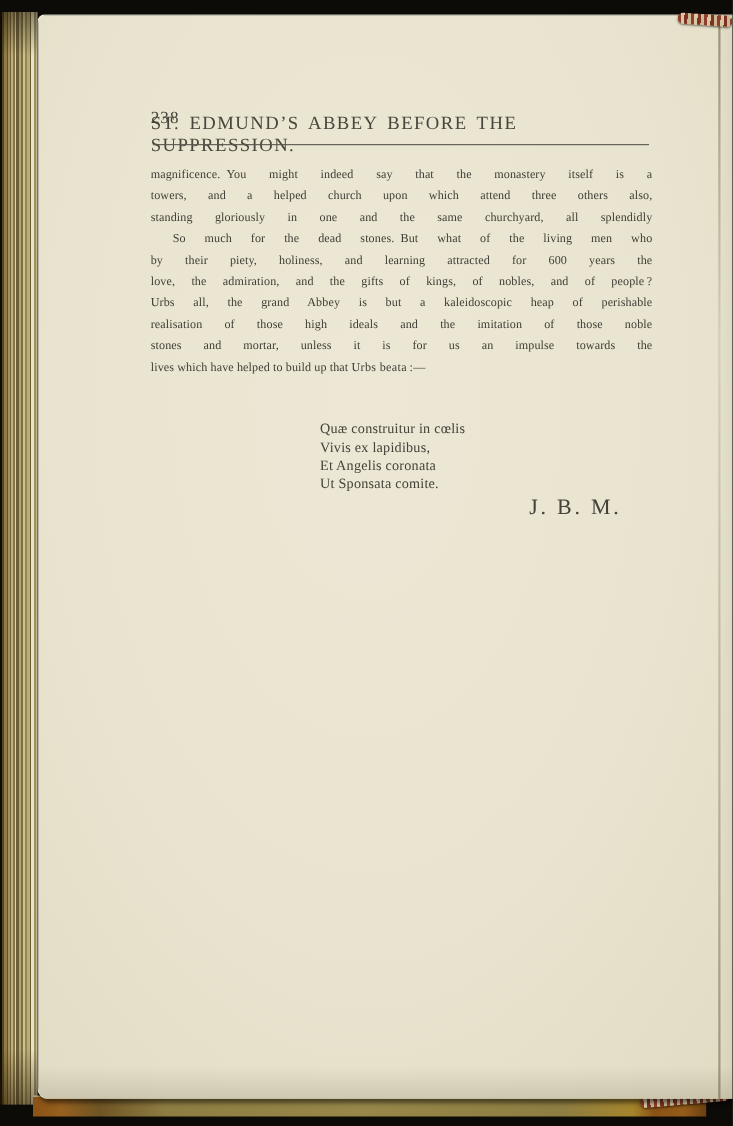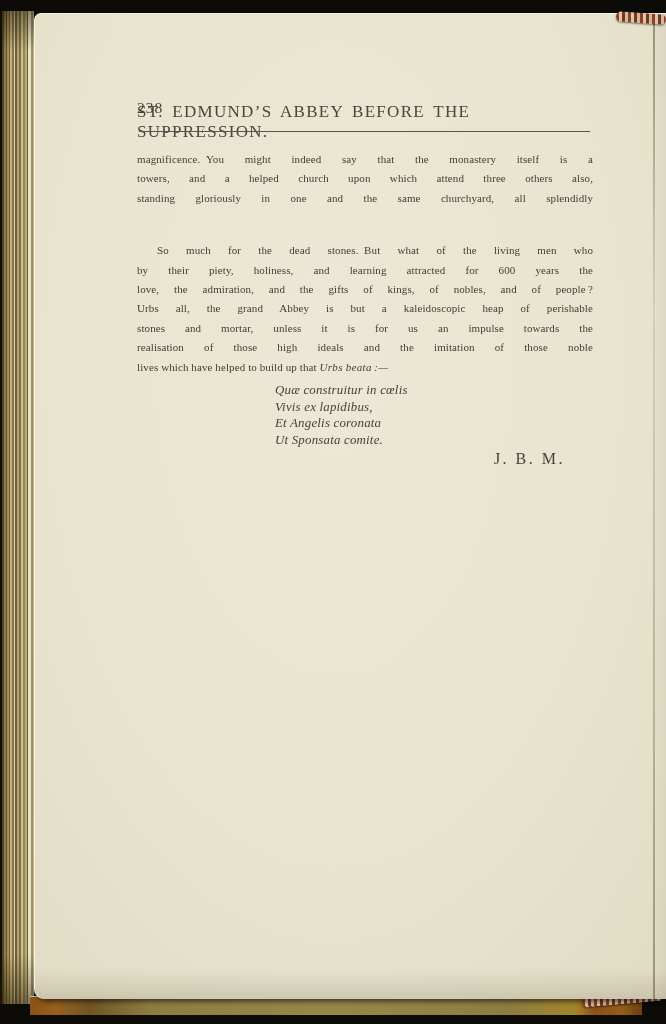--- a/index.html
+++ b/index.html
@@ -90,27 +90,27 @@
     display:block;padding-top:4px;
     font-size:17px;letter-spacing:1.3px;word-spacing:3px;color:#4a463d;
   }
   .rule{position:absolute;top:33px;left:2px;right:3px;border-top:1px solid #5a564c;}
   .bodytext{position:absolute;top:52px;left:0;right:0;}
   .line{
     font-size:11px;line-height:19.4px;letter-spacing:.1px;
     text-align:justify;text-align-last:justify;
   }
   .line.lastline{text-align-last:left;}
-  .line.indent{text-indent:20px;margin-top:33px;}
-  .it{font-style:italic;letter-spacing:.3px;}
-  .verse{position:absolute;top:284px;left:138px;font-style:italic;}
+  .line.indent{text-indent:20px;}
+  .it{letter-spacing:.3px;}
+  .verse{position:absolute;top:284px;left:154px;}
   .vline{font-size:12.9px;line-height:16.7px;letter-spacing:.2px;color:#45423a;}
   .signature{
     position:absolute;top:352px;right:28px;
-    font-size:16px;letter-spacing:2.5px;color:#45423a;
+    font-size:20px;letter-spacing:2.5px;color:#45423a;
   }
 </style>
 </head>
 <body>
 
 <div class="stage">
   <div class="page-edges"></div>
   <div class="cover-strip"></div>
   <div class="headband headband-bottom"></div>
   <div class="page">
@@ -125,22 +125,22 @@
           <div>
             <div class="line">magnificence. You might indeed say that the monastery itself is a</div>
             <div class="line">towers, and a helped church upon which attend three others also,</div>
             <div class="line">standing gloriously in one and the same churchyard, all splendidly</div>
           </div>
           <div>
             <div class="line indent">So much for the dead stones. But what of the living men who</div>
             <div class="line">by their piety, holiness, and learning attracted for 600 years the</div>
             <div class="line">love, the admiration, and the gifts of kings, of nobles, and of people ?</div>
             <div class="line">Urbs all, the grand Abbey is but a kaleidoscopic heap of perishable</div>
+            <div class="line">realisation of those high ideals and the imitation of those noble</div>
             <div class="line">stones and mortar, unless it is for us an impulse towards the</div>
-            <div class="line">realisation of those high ideals and the imitation of those noble</div>
             <div class="line lastline">lives which have helped to build up that <span class="it">Urbs beata :—</span></div>
           </div>
         </div>
       <div class="verse">
           <div class="vline">Quæ construitur in cœlis</div>
           <div class="vline">Vivis ex lapidibus,</div>
           <div class="vline">Et Angelis coronata</div>
           <div class="vline">Ut Sponsata comite.</div>
         </div>
       <div class="signature">J. B. M.</div>

